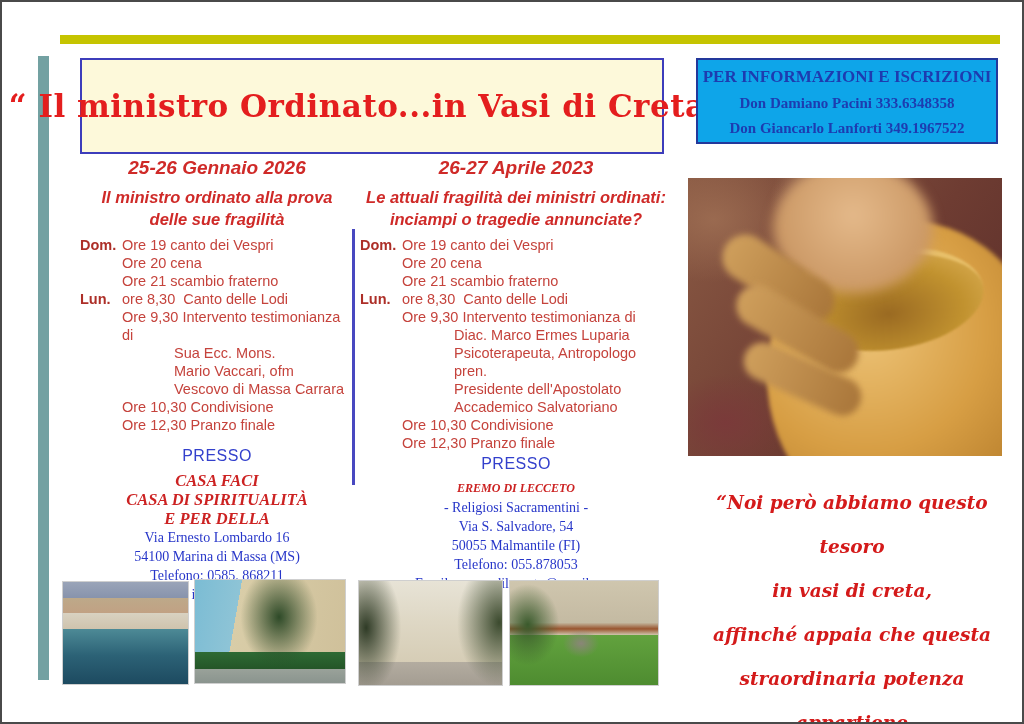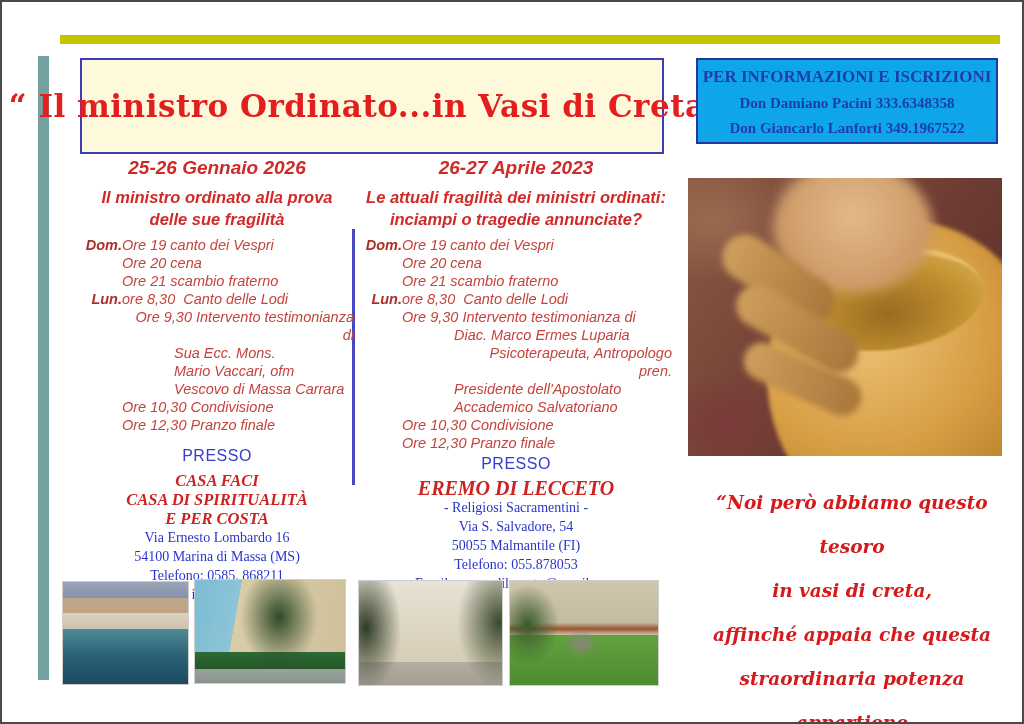--- a/index.html
+++ b/index.html
@@ -22,32 +22,32 @@
     background:#0ea5e9;border:2px solid #23389b;box-sizing:border-box;text-align:center;padding-top:7px;}
   .info-box .h{font-family:"Liberation Serif",serif;font-weight:bold;font-size:17px;color:#1d3cb0;}
   .info-box .c{font-family:"Liberation Serif",serif;font-weight:bold;font-size:15px;color:#1d3cb0;margin-top:8px;}
 
   
   .col{position:absolute;top:155px;text-align:center;}
   .col-left{left:78px;width:274px;}
   .col-mid{left:358px;width:312px;}
   .date{font-size:19px;font-weight:bold;color:#cf2a28;margin-bottom:7px;font-style:italic;}
   .subtitle{font-size:16.5px;font-weight:bold;font-style:italic;color:#cf2a28;line-height:22px;}
-  .schedule{margin-top:6px;text-align:right;font-style:italic;}
+  .schedule{margin-top:6px;text-align:left;}
   .srow{display:flex;line-height:18px;font-size:14.5px;color:#c5433c;}
   .srow .day{width:42px;flex:0 0 42px;font-weight:bold;color:#ad2f28;}
   .srow .stext{white-space:pre-wrap;}
   .srow.indent .stext{padding-left:52px;}
   .presso{font-size:16px;color:#3340cc;letter-spacing:0.5px;}
   .col-left .presso{margin-top:13px;}
   .col-mid .presso{margin-top:3px;}
   .venue{margin-top:6px;}
   .vname div{font-family:"Liberation Serif",serif;font-weight:bold;font-style:italic;
     font-size:16.5px;color:#cc2222;line-height:19px;}
-  .col-mid .vname div{font-size:20px;}
+  .col-mid .vname div{font-size:12px;}
   .vdetails div{font-family:"Liberation Serif",serif;font-size:14px;color:#2736c9;line-height:19px;}
 
   .divider{position:absolute;left:350px;top:227px;width:3px;height:256px;background:#4848c0;}
 
   
   .photo{position:absolute;border:1px solid #cfcfcf;box-sizing:border-box;}
   .photo-beach{left:60px;top:579px;width:127px;height:104px;
     background:
       linear-gradient(180deg,#9aa4b8 0%,#8793ac 16%,#bda989 16%,#c1a184 30%,
         #d9d2c2 30%,#cfc3ad 46%,#4d8a96 46%,#2c6276 72%,#1d4a60 100%);}
@@ -163,21 +163,21 @@
           <span class="day"></span>
           <span class="stext">Ore 12,30 Pranzo finale</span>
         </div>
       </div>
     <div class="presso">PRESSO</div>
     <div class="venue">
       <div class="vname">
 
       <div>CASA FACI</div>
           <div>CASA DI SPIRITUALITÀ</div>
-          <div>E PER COSTA</div>
+          <div>E PER DELLA</div>
         </div>
       <div class="vdetails">
 
       <div>Via Ernesto Lombardo 16</div>
           <div>54100 Marina di Massa (MS)</div>
           <div>Telefono: 0585. 868211</div>
           <div>Email: info@casafaci.it</div>
         </div>
     </div>
   </div>

